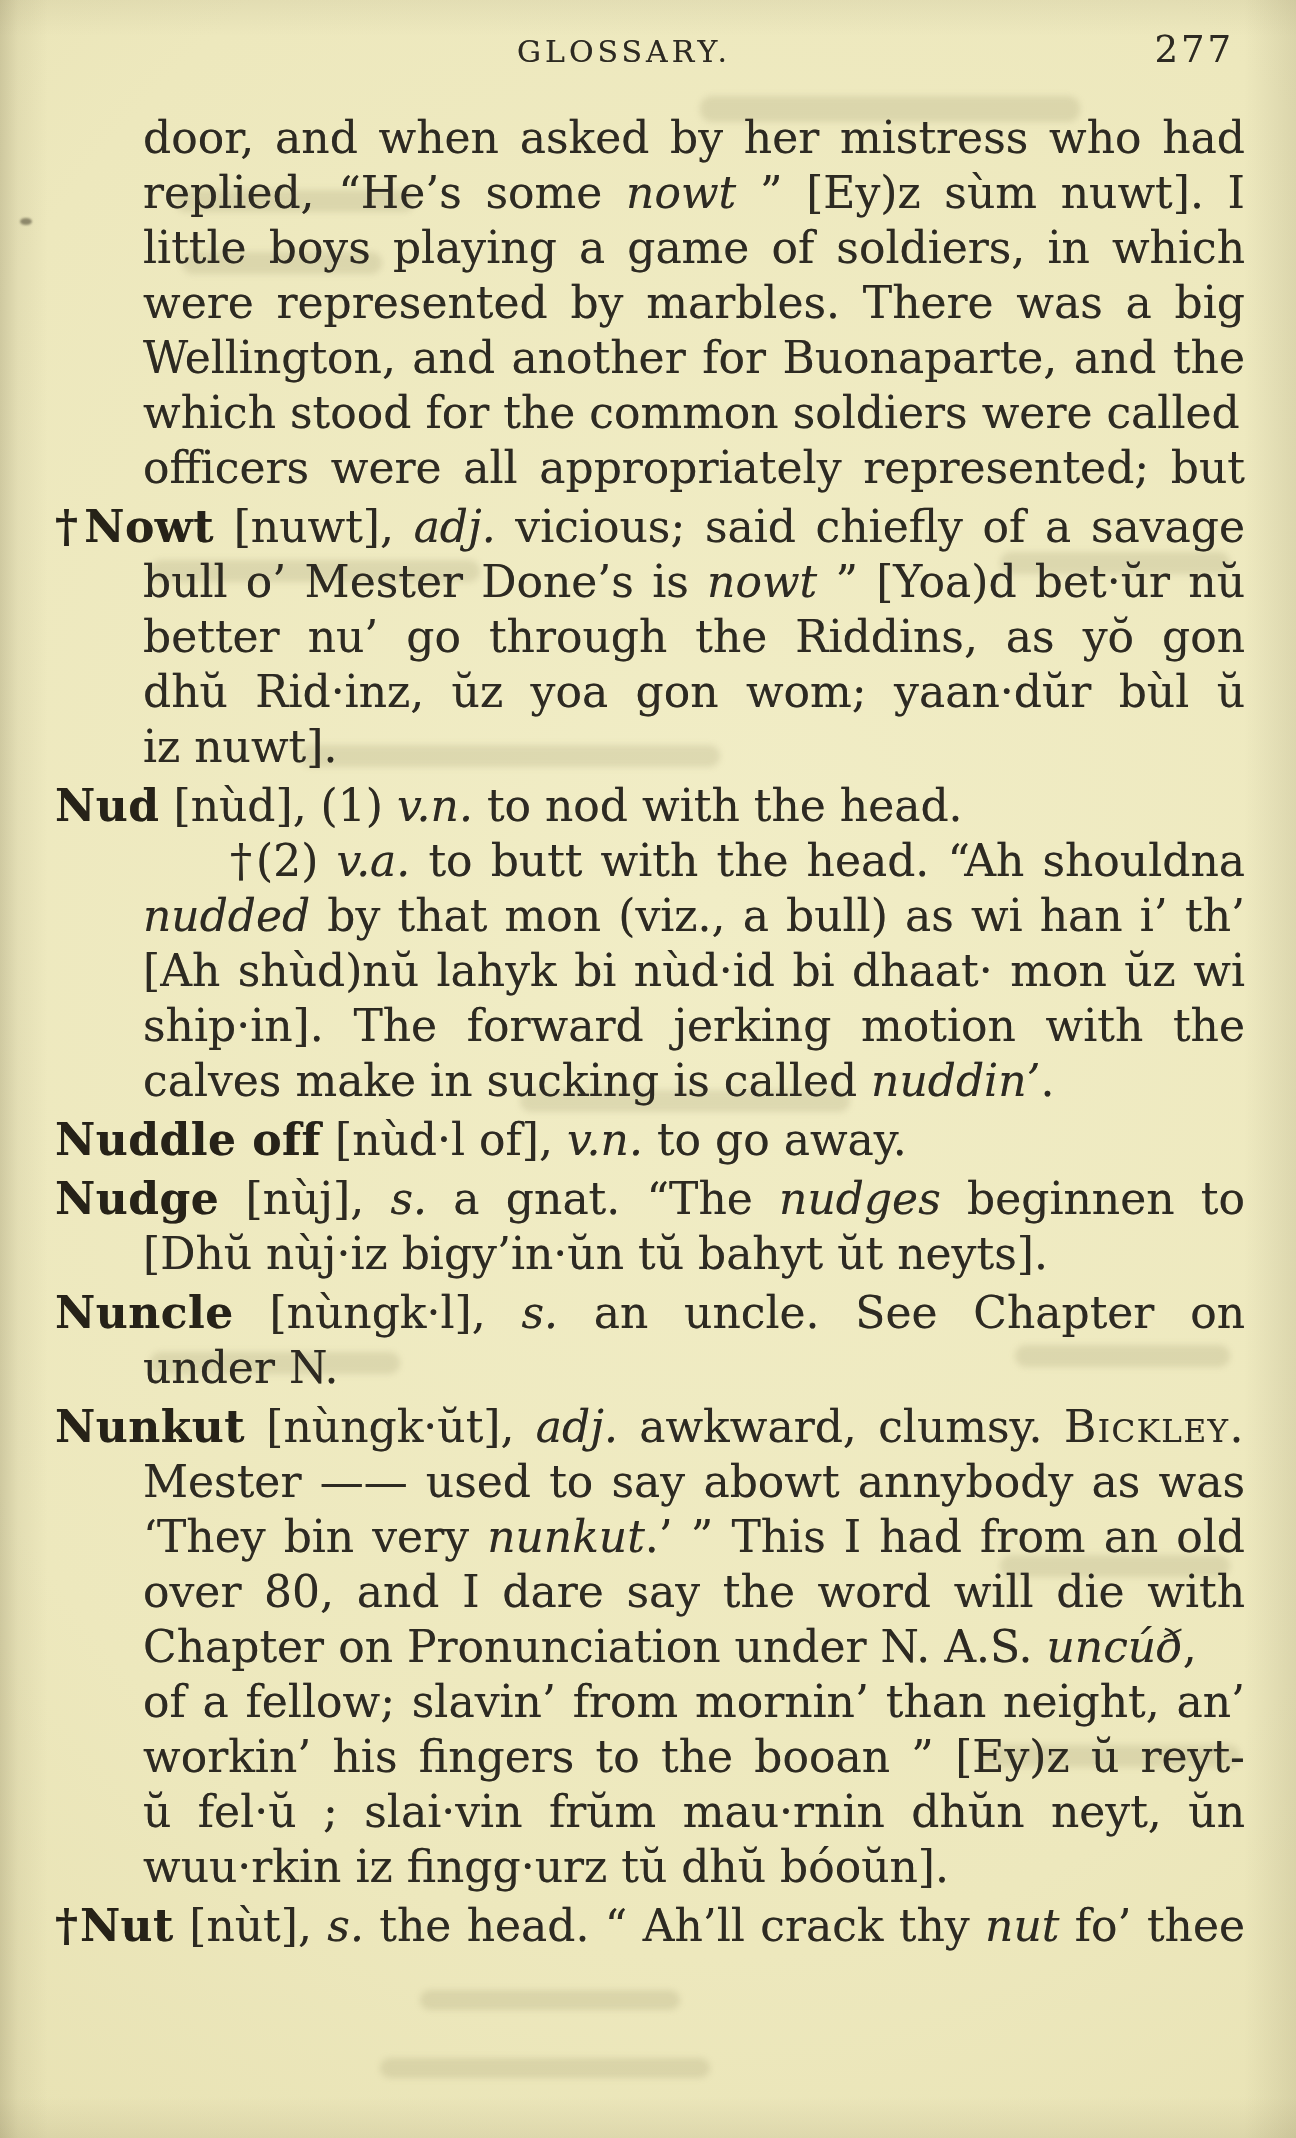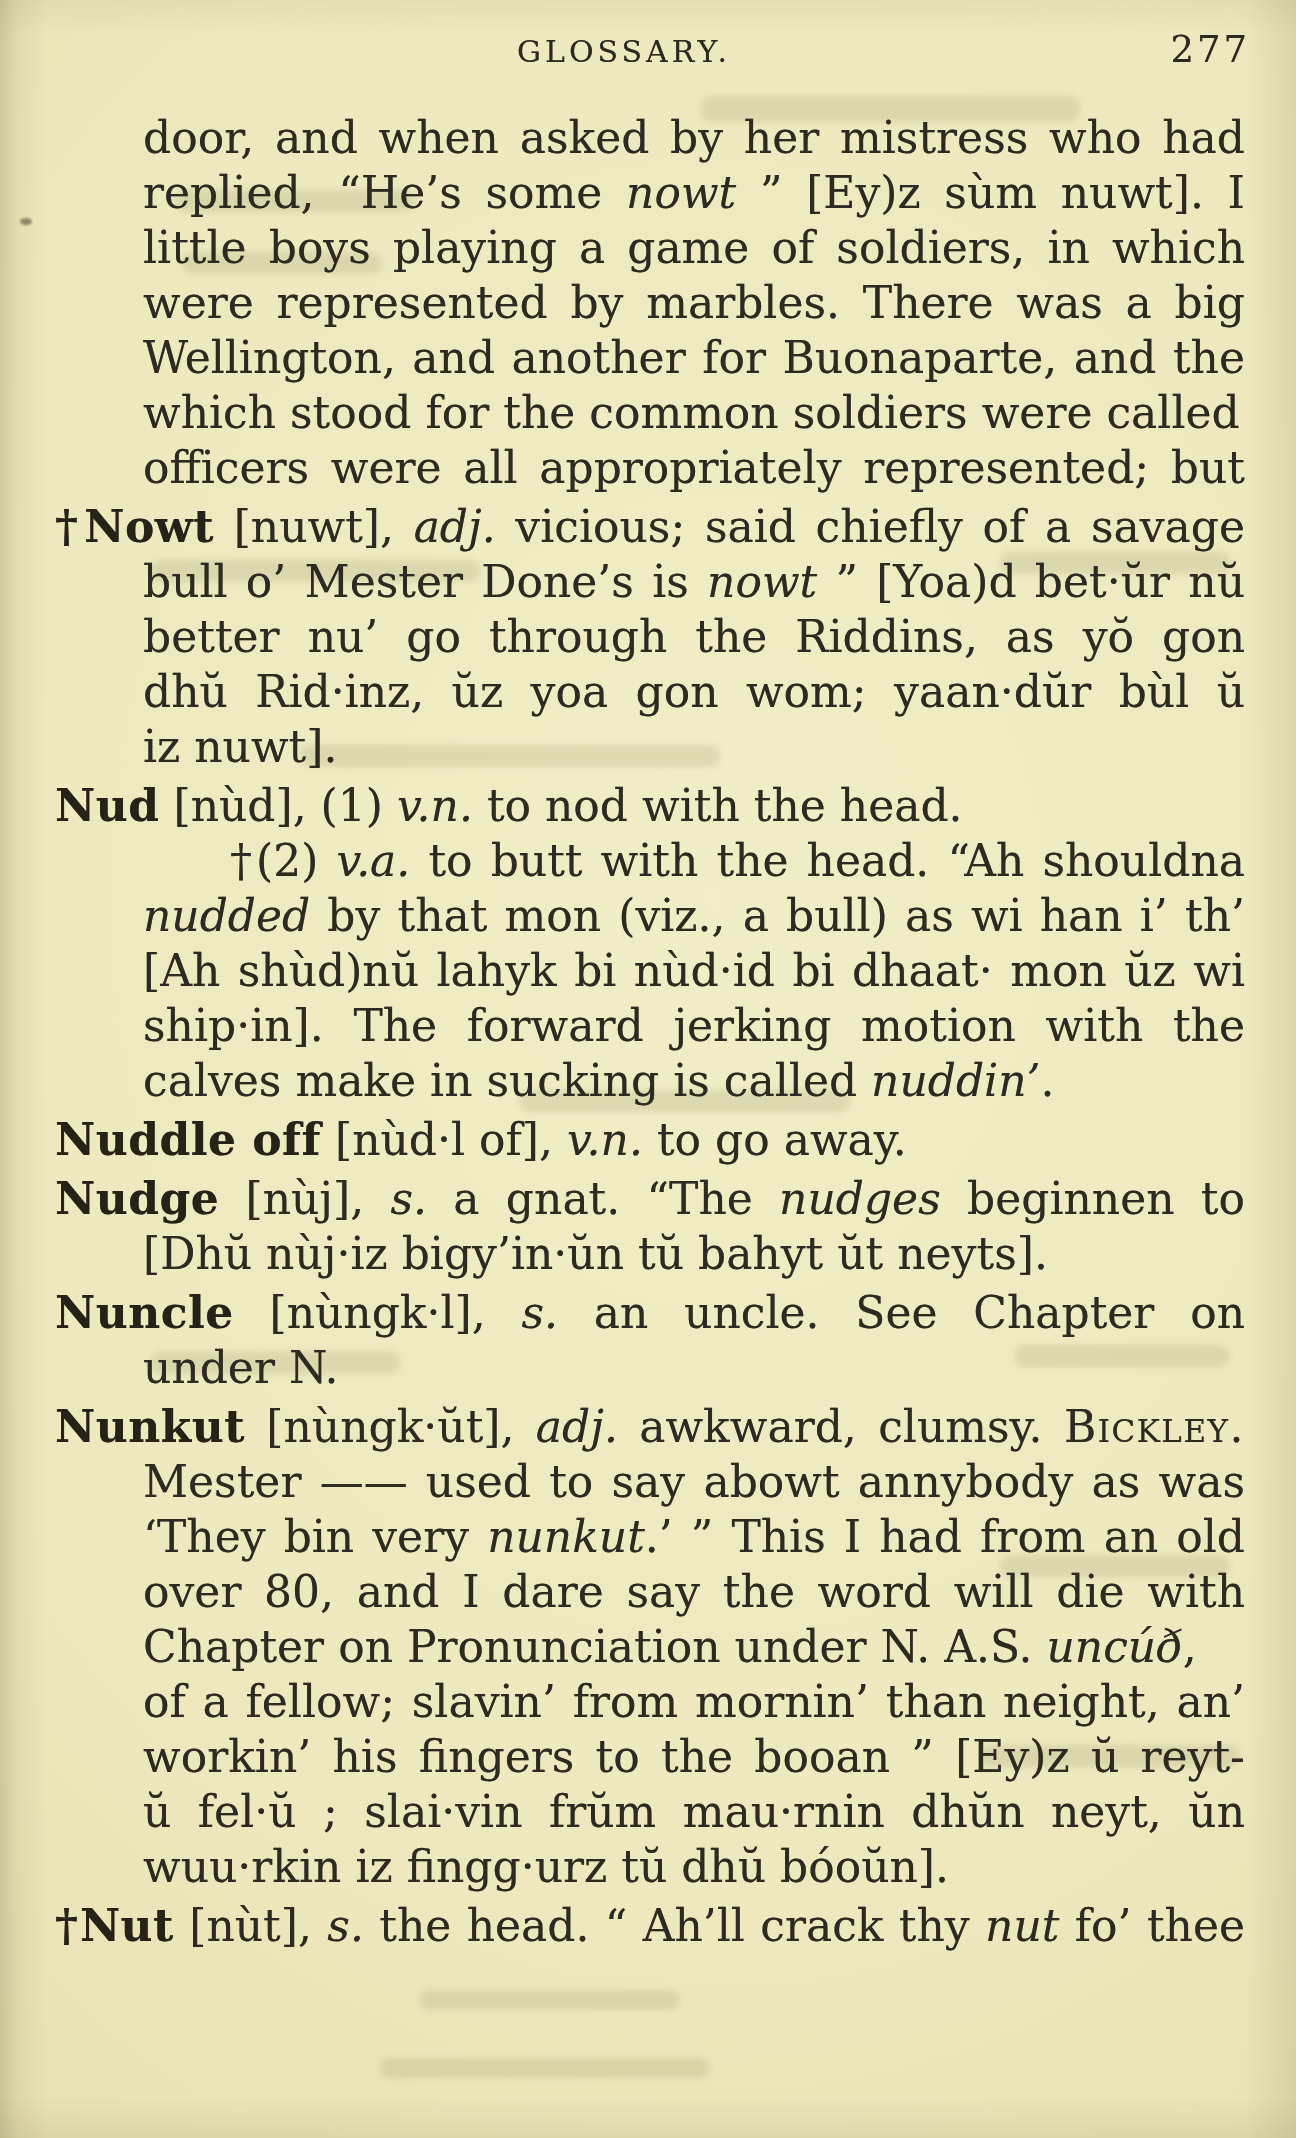--- a/index.html
+++ b/index.html
@@ -17,21 +17,21 @@
       radial-gradient(ellipse 120% 90% at 55% 42%, #f1edc6 0%, #ede8bd 55%, #e7e1b2 82%, #ddd6a4 100%);
   }
   .header-title{
     position:absolute;top:34px;left:0;right:0;
     text-align:center;
     transform:translateX(-24px);
     font-size:30px;letter-spacing:4px;
     text-shadow:0 0 0.6px rgba(40,36,28,0.55);
   }
   .header-page-number{
-    position:absolute;top:28px;right:46px;
+    position:absolute;top:28px;right:62px;
     font-size:37px;letter-spacing:3px;
     text-shadow:0 0 0.6px rgba(40,36,28,0.55);
     margin-left:10px;
   }
   .text-block{
     position:absolute;left:143px;top:110px;width:1102px;
     font-size:44px;
     text-shadow:0 0 0.55px rgba(40,36,28,0.5);
   }
   .line{

